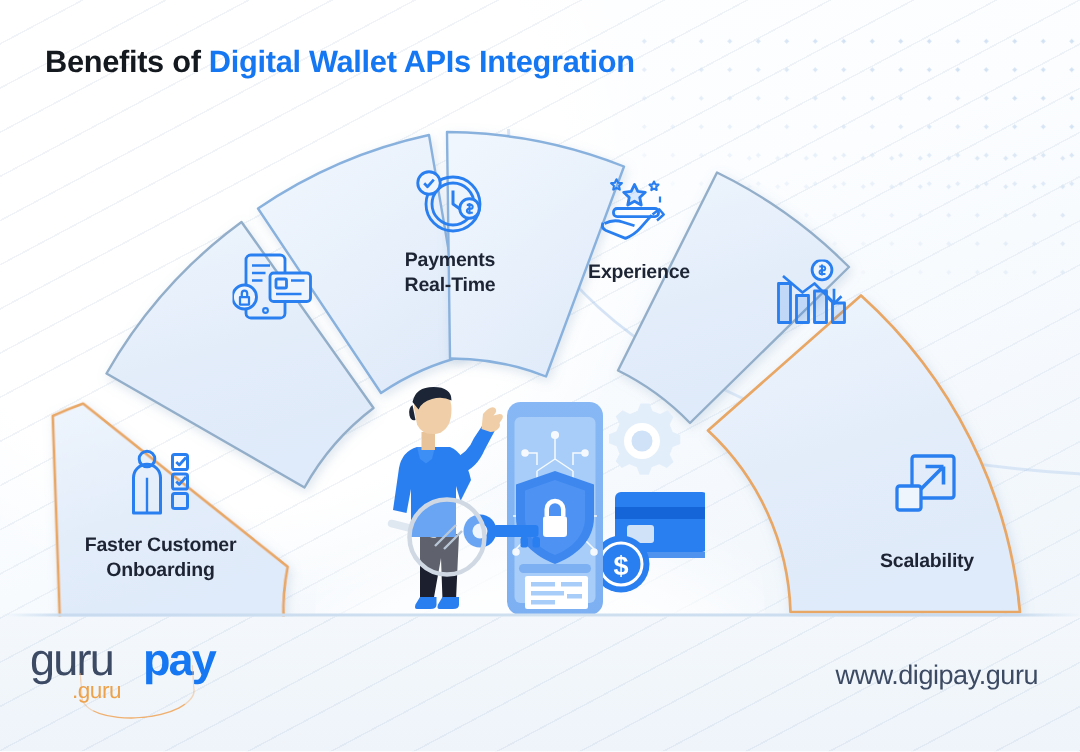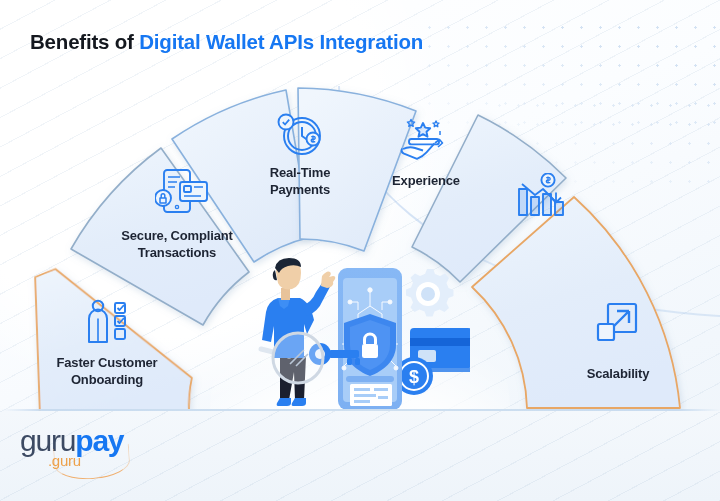--- a/index.html
+++ b/index.html
@@ -62,21 +62,21 @@
   .footer-diag{position:absolute;inset:0;
     background-image:repeating-linear-gradient(-28deg,
       rgba(188,206,224,.26) 0px, rgba(188,206,224,.26) 1px,
       rgba(255,255,255,0) 1px, rgba(255,255,255,0) 26px);}
 
   
   .logo{position:absolute;left:20px;top:424px;width:180px;height:50px;}
   .logo-text{position:absolute;left:0;top:0;font-size:30px;font-weight:400;
     letter-spacing:-1.2px;}
   .logo-digi{color:#3c4a63;}
-  .logo-pay{color:#1677f2;font-weight:700;}
+  .logo-pay{color:#1677f2;font-weight:700;padding-left:20px;}
   .logo-guru{position:absolute;left:28px;top:28px;font-size:15px;color:#eda14a;
     letter-spacing:-.3px;}
   .logo-arc{position:absolute;left:34px;top:22px;width:74px;height:32px;
     border-bottom:1.6px solid #f0b070;border-radius:0 0 50% 50%;
     border-left:1.2px solid rgba(240,176,112,.45);
     border-right:1.2px solid rgba(240,176,112,.45);
     transform:rotate(-4deg);}
   .url{position:absolute;right:28px;top:440px;font-size:18px;color:#3c4a63;
     letter-spacing:-.3px;}
 </style>
@@ -201,28 +201,24 @@
       <rect x="3" y="23" width="16" height="16" rx="1.8" fill="#eef5fd"></rect>
       <path d="M34 10 h-12 M34 10 v12 M34 10 L19 25" stroke-width="2.4"></path>
     </g>
   </svg>
 
   <div class="seg-label" style="left:22px;top:355px;width:170px">
     <div>Faster Customer</div>
     <div>Onboarding</div>
   </div>
 
-  <div class="seg-label" style="left:88px;top:228px;width:178px">
-    <div>Secure, Compliant</div>
-    <div>Transactions</div>
-  </div>
 
   <div class="seg-label" style="left:224px;top:165px;width:152px">
+    <div>Payments</div>
     <div>Real-Time</div>
-    <div>Payments</div>
   </div>
 
   <div class="seg-label" style="left:352px;top:173px;width:148px">
     <div>Experience</div>
   </div>
 
   <div class="seg-label" style="left:466px;top:229px;width:160px">
   </div>
 
   <div class="seg-label" style="left:548px;top:366px;width:140px">
@@ -331,14 +327,15 @@
     <div class="footer-diag"></div>
   </div>
   <div class="baseline"></div>
 
   <div class="logo">
     <div class="logo-text"><span class="logo-digi">guru</span><span class="logo-pay">pay</span></div>
     <div class="logo-arc"></div>
     <div class="logo-guru">.guru</div>
   </div>
 
+  <div class="url">www.digipay.guru</div>
 
 </div>
 
 </body></html>

